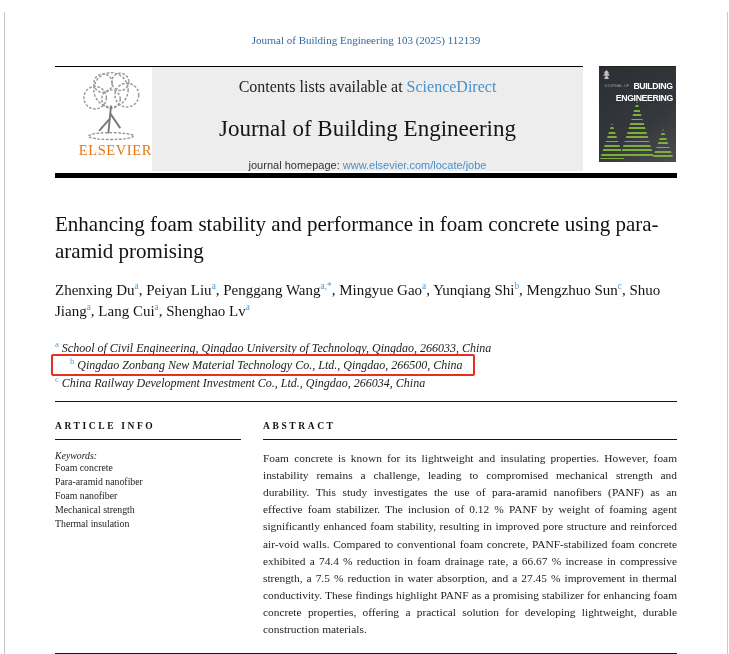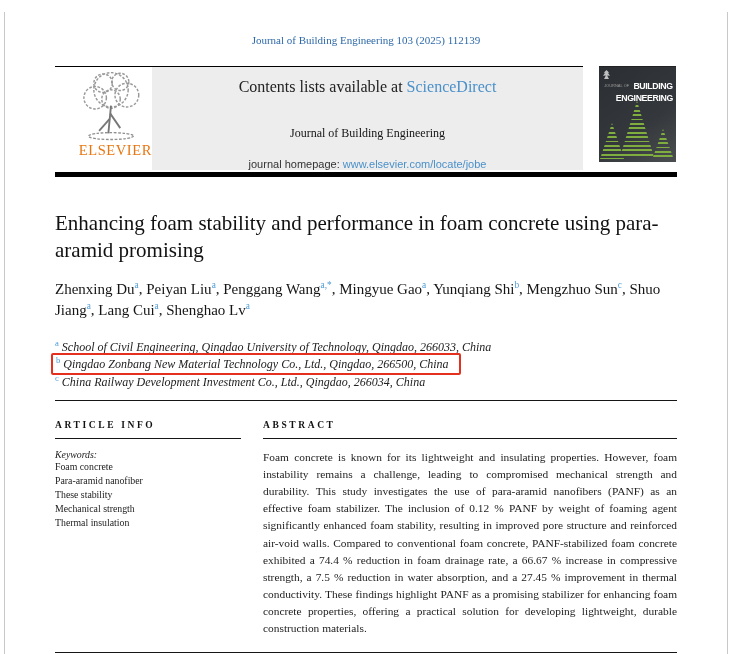--- a/index.html
+++ b/index.html
@@ -18,21 +18,21 @@
 
   
   .masthead-row{display:flex;margin-top:20px;align-items:stretch;}
   .left-group{width:528px;border-top:1.5px solid #000;display:flex;background:#ededee;}
   .logo-col{width:97px;background:#ffffff;display:flex;flex-direction:column;align-items:flex-end;padding-top:3px;}
   .logo-col svg{display:block;}
   .elsevier-word{font-size:14.5px;letter-spacing:.6px;color:#e87511;margin-top:-2px;font-weight:500;}
   .title-col{flex:1;text-align:center;padding-top:11px;}
   .contents-line{font-size:16px;color:#222;}
   .contents-line .sd-link{color:#4a90c9;}
-  .journal-title{font-size:12px;margin-top:30px;color:#141414;}
+  .journal-title{font-size:23px;margin-top:20px;color:#141414;}
   .homepage-line{font-family:"Liberation Sans","DejaVu Sans",sans-serif;font-size:11px;margin-top:17px;color:#333;}
   .homepage-line .hp-link{color:#4a90c9;}
   .mast-spacer{width:16px;background:#fff;}
   .cover{width:77px;height:95px;position:relative;background:linear-gradient(145deg,#2b2e32 0%,#34383c 60%,#4a4e50 100%);overflow:hidden;border-top:1px solid #222;}
   .cover-mark{position:absolute;top:3px;left:4px;width:7px;height:9px;background:#d8d8d8;opacity:.85;
     clip-path:polygon(50% 0,90% 30%,70% 30%,100% 65%,60% 60%,85% 100%,15% 100%,40% 60%,0 65%,30% 30%,10% 30%);}
   .cover-text{position:absolute;top:9px;right:3px;text-align:right;line-height:1;
     font-family:"Liberation Sans","DejaVu Sans",sans-serif;font-weight:bold;color:#fff;}
   .cover-journal-of{display:inline-block;font-size:4px;font-weight:normal;color:#9a9a9a;margin-right:1px;vertical-align:2px;}
   .cover-t1{display:inline-block;font-size:9.5px;letter-spacing:-.4px;transform:scaleX(.92);transform-origin:right;}
@@ -45,21 +45,21 @@
   .thick-bar{height:5px;background:#000;margin-top:2px;}
 
   
   .article-title{margin-top:33px;font-size:21px;line-height:1.3;font-weight:normal;color:#111;width:610px;}
   .authors{margin-top:11px;font-size:15px;line-height:1.42;width:620px;color:#151515;}
   .author:not(:last-child)::after{content:", ";}
   sup.blue{color:#4c9bd6;font-size:62%;}
   .affils{margin-top:17px;font-size:12px;font-style:italic;line-height:1.3;color:#222;}
   .affil{white-space:nowrap;}
   .affil sup{color:#4c9bd6;font-size:72%;font-style:normal;}
-  .redbox{display:inline-block;border:2px solid #e5301f;border-radius:2px;padding:0 10px 1px 3px;margin:-3px 0 -2px -4px;}
+  .redbox{display:inline-block;border:2px solid #e5301f;border-radius:2px;padding:0 10px 1px 17px;margin:-3px 0 -2px -4px;}
 
   .head-divider{border:none;border-top:1px solid #161616;margin:9px 0 0 0;}
 
   
   .columns{display:flex;margin-top:19px;border-bottom:1px solid #161616;padding-bottom:15px;}
   .col-left{width:186px;flex:none;}
   .col-right{flex:1;margin-left:22px;}
   .col-heading{font-size:9.5px;font-weight:bold;letter-spacing:2.6px;color:#111;}
   .col-rule{border:none;border-top:1px solid #161616;margin:8px 0 10px 0;}
   .kw-label{font-size:9.8px;font-style:italic;}
@@ -133,21 +133,21 @@
 
   <hr class="head-divider">
 
   <div class="columns">
     <div class="col-left">
       <div class="col-heading">ARTICLE INFO</div>
       <hr class="col-rule">
       <div class="kw-label">Keywords:</div>
       <div class="kw-item">Foam concrete</div>
       <div class="kw-item">Para-aramid nanofiber</div>
-      <div class="kw-item">These stability</div>
+      <div class="kw-item">Foam nanofiber</div>
       <div class="kw-item">Mechanical strength</div>
       <div class="kw-item">Thermal insulation</div>
     </div>
     <div class="col-right">
       <div class="col-heading">ABSTRACT</div>
       <hr class="col-rule">
       <div class="abstract-text">Foam concrete is known for its lightweight and insulating properties. However, foam instability remains a challenge, leading to compromised mechanical strength and durability. This study investigates the use of para-aramid nanofibers (PANF) as an effective foam stabilizer. The inclusion of 0.12 % PANF by weight of foaming agent significantly enhanced foam stability, resulting in improved pore structure and reinforced air-void walls. Compared to conventional foam concrete, PANF-stabilized foam concrete exhibited a 74.4 % reduction in foam drainage rate, a 66.67 % increase in compressive strength, a 7.5 % reduction in water absorption, and a 27.45 % improvement in thermal conductivity. These findings highlight PANF as a promising stabilizer for enhancing foam concrete properties, offering a practical solution for developing lightweight, durable construction materials.</div>
     </div>
   </div>
 

